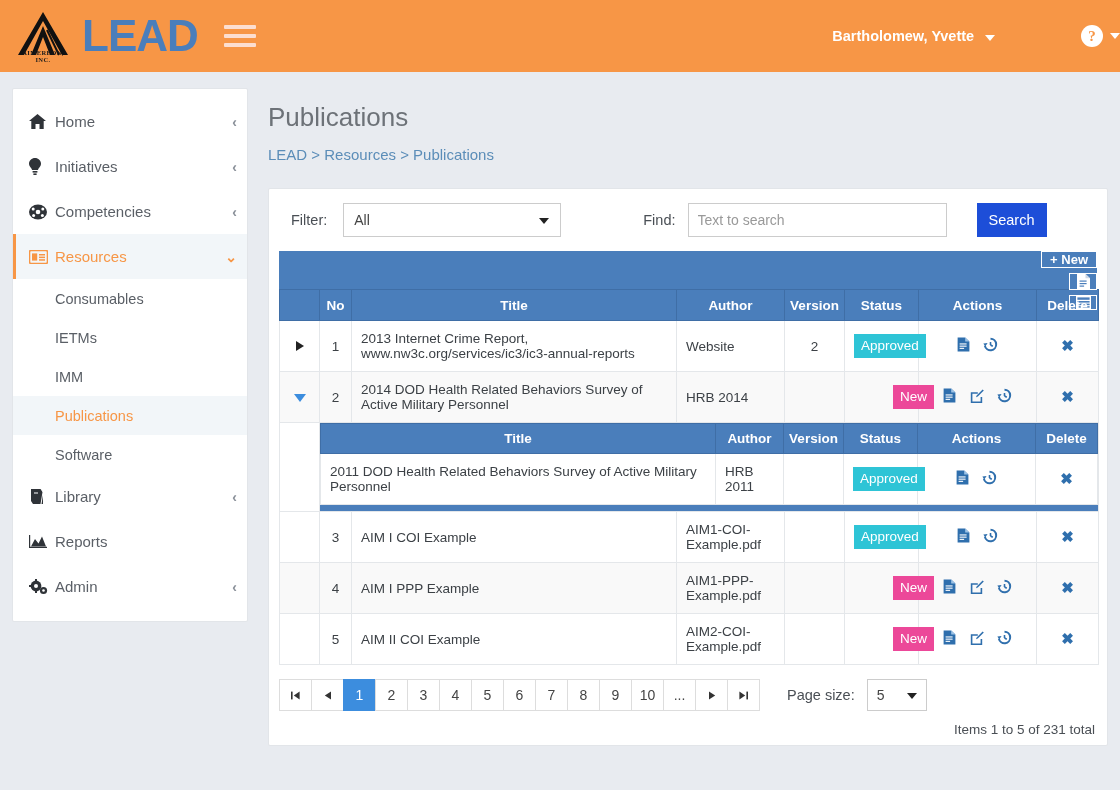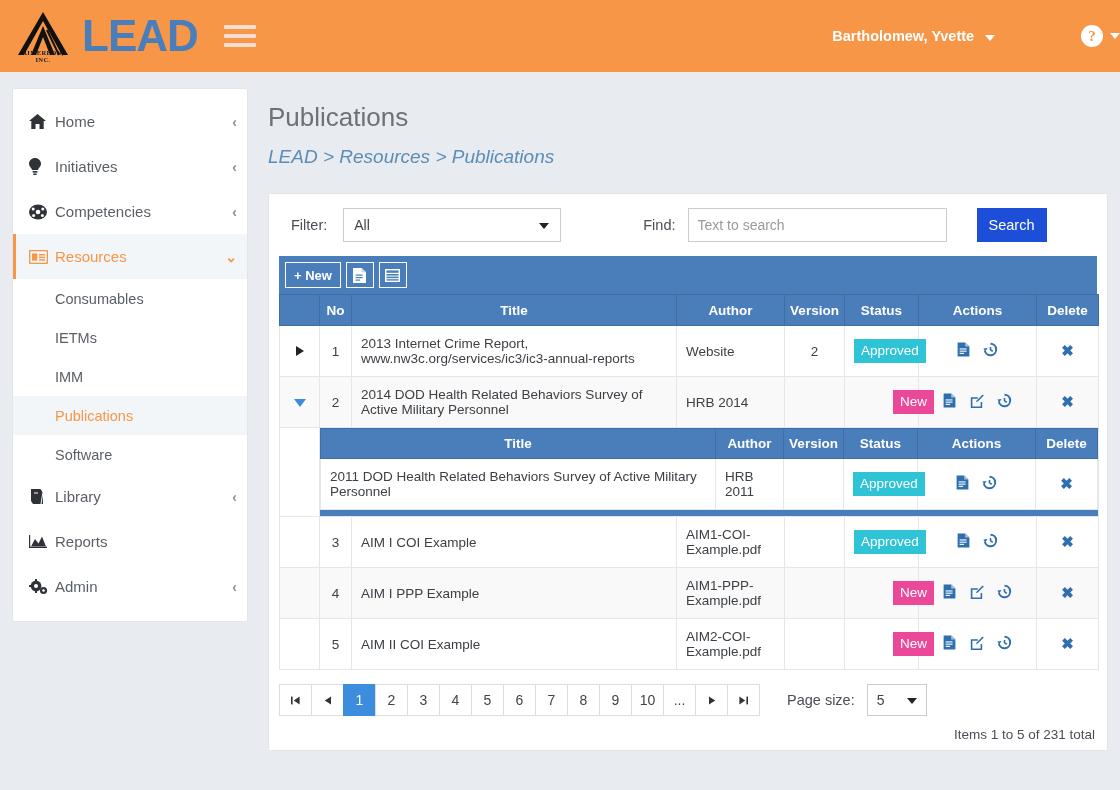--- a/index.html
+++ b/index.html
@@ -69,21 +69,21 @@
   .nav-item.active .chev { color:#f79646; }
   .sub-item {
     display:flex; align-items:center; height:39px; padding-left:42px;
     color:#5a5f66; font-size:14.5px; cursor:pointer;
   }
   .sub-item.active { background:#f2f6f9; color:#f79646; }
 
   
   #content { position:absolute; left:268px; top:88px; width:840px; }
   #page-title { font-size:26px; color:#6d7278; font-weight:normal; margin:14px 0 0 0; }
-  #breadcrumb { margin-top:13px; font-size:19px; color:#5b8db8;font-style:italic; }
+  #breadcrumb { margin-top:13px; font-size:15px; color:#5b8db8; }
 
   #panel {
     margin-top:25px; width:840px; background:#fff;
     border:1px solid #e2e5e9; border-radius:2px; padding:0 0 8px 0;
   }
 
   
   #filterbar { display:flex; align-items:center; height:62px; padding:0 22px; }
   .f-label { font-size:14.5px; color:#4a4f55; font-weight:normal; }
   .sel-box {
@@ -105,21 +105,21 @@
   .find-input::placeholder { color:#999; }
   .btn-search {
     margin-left:30px; width:70px; height:34px; background:#1d4ed8;
     color:#fff; border:none; font-size:14.5px; cursor:pointer;
     font-family:"Liberation Sans", sans-serif;
   }
 
   
   #gridtoolbar {
     margin:0 10px; height:38px; background:#4a7ebb;
-    display:flex; align-items:center; padding-left:6px; gap:5px;
+    display:flex; align-items:flex-end; padding-left:6px; gap:5px;flex-direction:column;
   }
   .tb-btn {
     height:26px; min-width:26px; border:1px solid #fff; background:transparent;
     color:#fff; font-size:13px; display:flex; align-items:center;
     justify-content:center; padding:0 8px; cursor:pointer; font-weight:bold;
   }
   .tb-btn.icon-only { width:28px; padding:0; }
 
   
   table.grid { width:820px; margin:0 10px; border-collapse:collapse; table-layout:fixed; }

